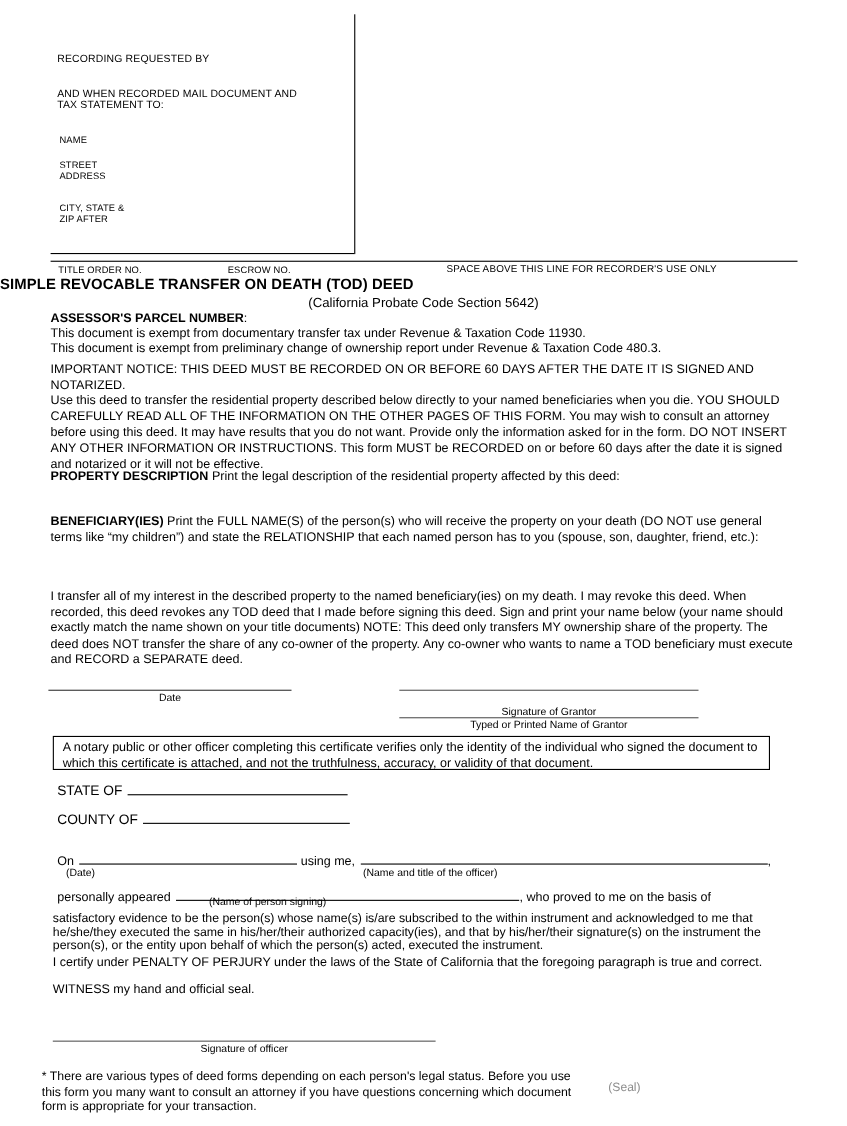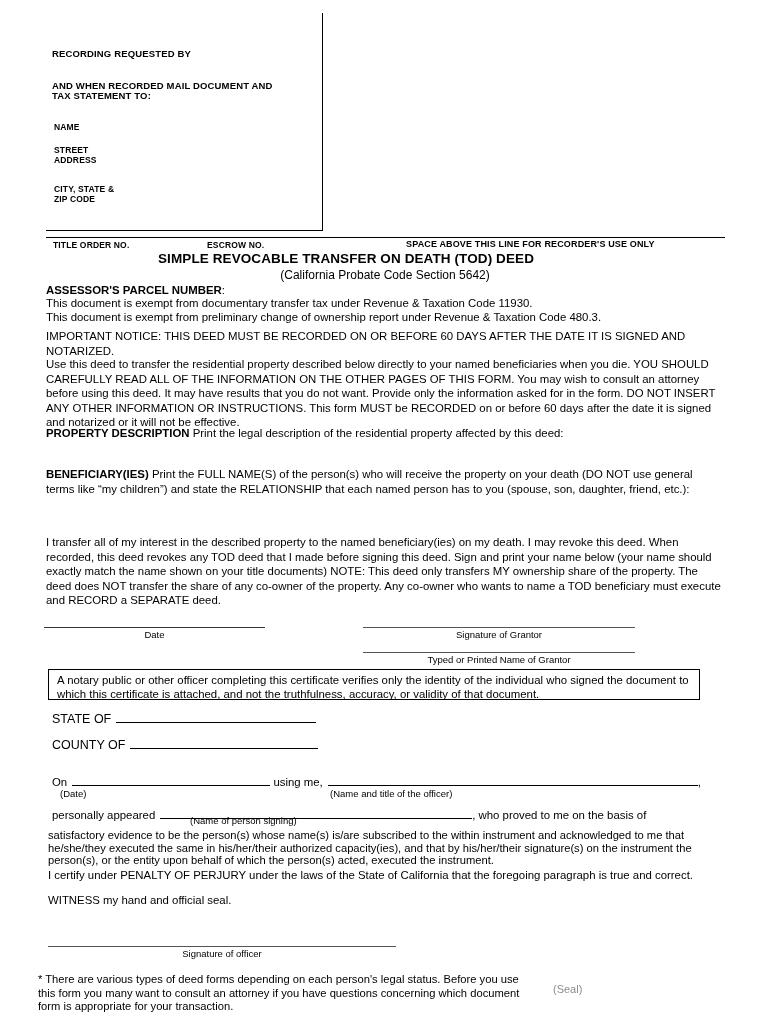--- a/index.html
+++ b/index.html
@@ -23,21 +23,20 @@
     height: 1024px;
     background: #fff;
   }
 
   
   .recording-block {
     position: absolute;
     left: 0; top: 0;
     width: 753px;
     height: 245px;
-    font-weight: bold;
   }
   .rec-divider {
     position: absolute;
     left: 322px;
     top: 13px;
     width: 1px;
     height: 218px;
     background: #000;
   }
   .rec-rule-left {
@@ -82,21 +81,20 @@
     left: 406px;
     top: 239px;
     font-size: 9px;
   }
 
   
   .doc-title {
     position: absolute;
     left: 0; top: 251px;
     width: 692px;
-    text-align: center;
     font-size: 13.5px;
     font-weight: bold;
     letter-spacing: 0.1px;
   }
   .doc-subtitle {
     position: absolute;
     left: 0; top: 268px;
     width: 770px;
     text-align: center;
     font-size: 12px;
@@ -135,21 +133,21 @@
     position: absolute;
     font-size: 9.5px;
     text-align: center;
     white-space: nowrap;
   }
 
   .rule-date    { left: 44px;  top: 627px; width: 221px; }
   .cap-date     { left: 44px;  top: 629px; width: 221px; }
 
   .rule-sig-grantor { left: 363px; top: 627px; width: 272px; }
-  .cap-sig-grantor  { left: 363px; top: 629px; width: 272px; }
+  .cap-sig-grantor  { left: 363px; top: 642px; width: 272px; }
 
   .rule-typed-name  { left: 363px; top: 652px; width: 272px; }
   .cap-typed-name   { left: 363px; top: 654px; width: 272px; }
 
   
   .notary-box {
     position: absolute;
     left: 48px;
     top: 669px;
     width: 652px;
@@ -241,21 +239,21 @@
     <div class="rec-rule-full"></div>
 
     <div class="rec-line big lbl-recording-requested">RECORDING REQUESTED BY</div>
     <div class="rec-line big lbl-mail-1">AND WHEN RECORDED MAIL DOCUMENT AND</div>
     <div class="rec-line big lbl-mail-2">TAX STATEMENT TO:</div>
 
     <div class="rec-line lbl-name">NAME</div>
     <div class="rec-line lbl-street">STREET</div>
     <div class="rec-line lbl-address">ADDRESS</div>
     <div class="rec-line lbl-city">CITY, STATE &amp;</div>
-    <div class="rec-line lbl-zip">ZIP CODE</div>
+    <div class="rec-line lbl-zip">ZIP AFTER</div>
 
     <div class="rec-line lbl-title-order">TITLE ORDER NO.</div>
     <div class="rec-line lbl-escrow">ESCROW NO.</div>
     <div class="rec-line lbl-space-above">SPACE ABOVE THIS LINE FOR RECORDER'S USE ONLY</div>
   </div>
 
   <div class="doc-title">SIMPLE REVOCABLE TRANSFER ON DEATH (TOD) DEED</div>
   <div class="doc-subtitle">(California Probate Code Section 5642)</div>
 
   <div class="body-text p-apn"><span class="b">ASSESSOR'S PARCEL NUMBER</span><span>:</span></div>

